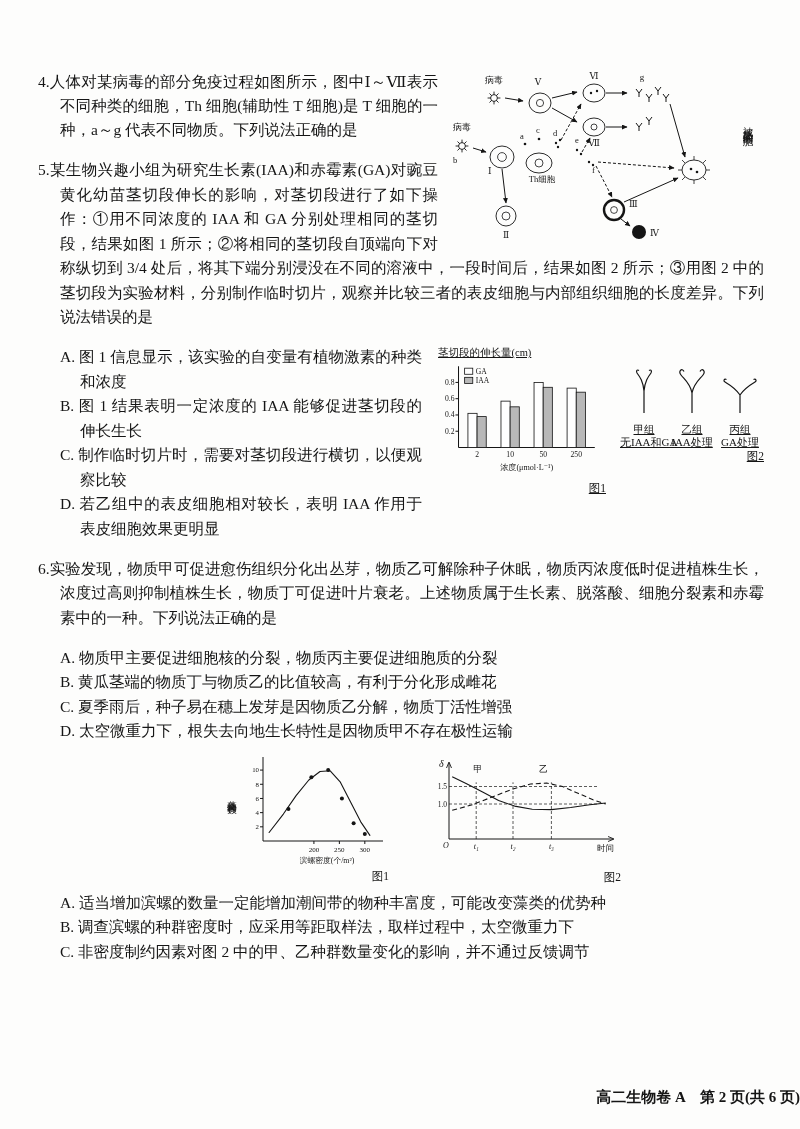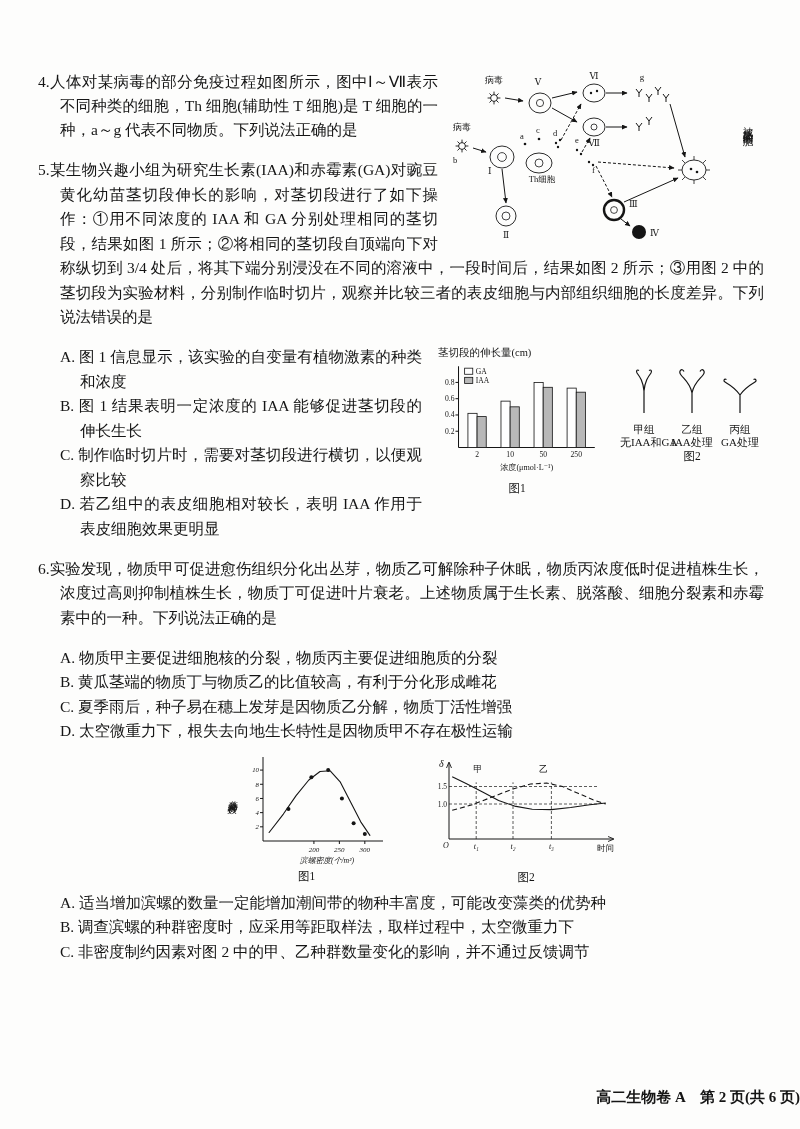--- a/index.html
+++ b/index.html
@@ -3,40 +3,40 @@
 <meta charset="utf-8">
 <style>
   html,body{margin:0;padding:0;}
   body{
     width:800px;height:1129px;background:#fdfdfc;color:#151515;
     font-family:"Liberation Serif","DejaVu Serif",serif;
     font-size:15.5px;line-height:1.58;position:relative;overflow:hidden;
   }
   .sheet{padding:54px 36px 0 38px;}
   .q{margin:0 0 7px 0;text-align:justify;}
-  .stem{padding-left:22px;text-indent:-22px;font-family:Liberation Serif, serif;}
+  .stem{padding-left:22px;text-indent:-22px;}
   .opts{padding-left:22px;}
   .opt{padding-left:20px;text-indent:-20px;}
   
   .q4-fig{float:right;width:318px;height:178px;margin:0 0 2px 8px;position:relative;}
   .q4-fig svg{display:block;}
   .vtext{position:absolute;writing-mode:vertical-rl;font-size:10.5px;letter-spacing:2px;line-height:1;}
   
-  .q5-fig{float:right;width:336px;height:145px;margin:2px 0 2px 6px;display:flex;gap:14px;}
+  .q5-fig{float:right;width:336px;height:145px;margin:2px 0 2px 6px;display:flex;gap:14px;text-decoration:underline;}
   .q5-left{width:182px;text-align:center;}
   .fig-title{font-size:10.5px;text-align:left;padding-left:10px;line-height:1.2;}
-  .fig-caption{font-size:11.5px;text-align:center;line-height:1.2;margin-top:1px;}
+  .fig-caption{font-size:11.5px;text-align:right;line-height:1.2;margin-top:1px;}
   .q5-right{width:148px;padding-top:14px;}
   .ygroups{display:flex;justify-content:flex-start;}
   .ygroup{width:48px;text-align:center;}
   .ygroup .gname{font-size:10.5px;line-height:1.25;}
   .ygroup .gdesc{font-size:11px;line-height:1.2;white-space:nowrap;}
   
   .q7-figs{display:flex;gap:42px;margin:4px 0 6px 186px;}
-  .q7-f1{display:flex;font-style:italic;}
+  .q7-f1{display:flex;}
   .q7-f1 .ylab{writing-mode:vertical-rl;font-size:9.5px;letter-spacing:1px;height:86px;margin-top:2px;}
   .fig-col{text-align:center;}
   .footer{position:absolute;left:0;right:0;top:1086px;text-align:right;font-weight:bold;font-size:15px;}
   svg text{fill:#151515;font-family:"Liberation Serif","DejaVu Serif",serif;}
   svg .ln{stroke:#151515;fill:none;}
 </style>
 </head>
 <body>
 
 <div class="sheet">

